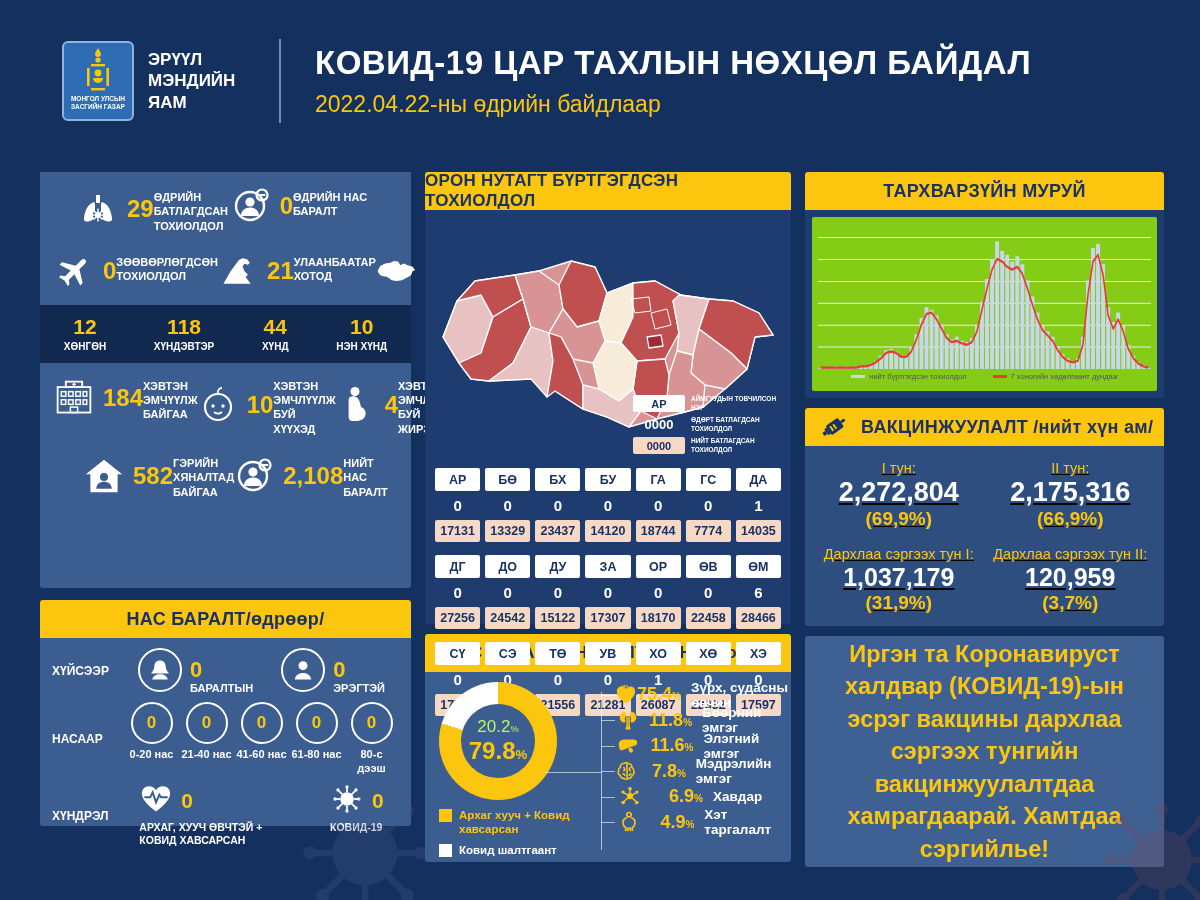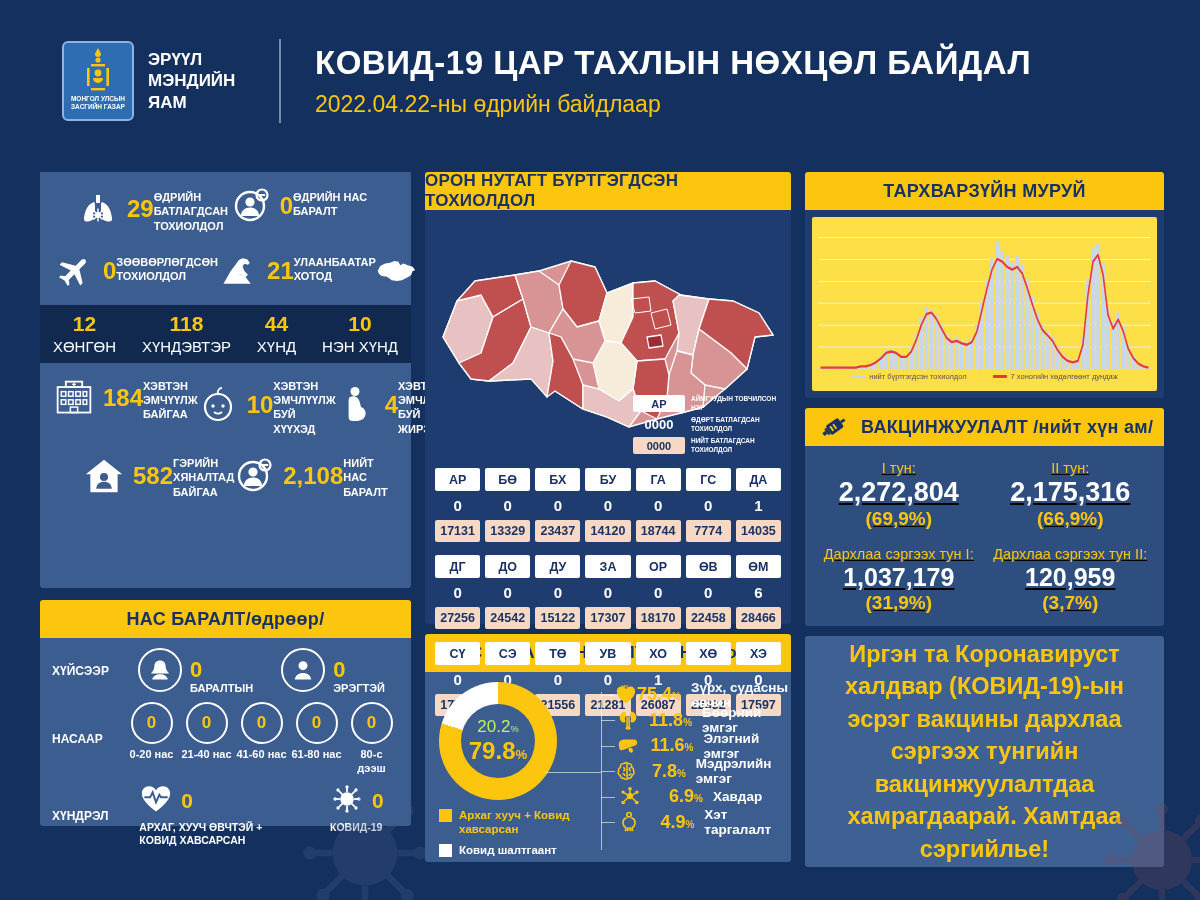--- a/index.html
+++ b/index.html
@@ -32,21 +32,21 @@
   .stat-row { display:flex; justify-content:space-around; align-items:flex-start; }
   .stat { display:flex; }
   .stat-top { display:flex; align-items:center; gap:9px; }
   .stat-top .ic { color:#fff; display:flex; }
   .stat-top .ic svg { width:40px; height:40px; }
   .stat-val { color:#fcc60e; font-weight:bold; font-size:24px; }
   .stat-lbl { color:#fff; font-weight:bold; font-size:11px; line-height:1.3; margin-top:4px; max-width:120px; }
   .sev { background:#12294f; margin:14px -14px 12px; height:58px; display:flex; align-items:center; justify-content:space-around; }
   .sev-i { text-align:center; }
   .sev-v { color:#fcc60e; font-weight:bold; font-size:21px; }
-  .sev-l { color:#fff; font-weight:normal; font-size:15px; margin-top:2px; }
+  .sev-l { color:#fff; font-weight:bold; font-size:10px; margin-top:2px; }
 
   
   .p-death { margin-top:12px; }
   .p-death .panel-b { height:188px; padding:10px 12px 0; }
   .dd-row { display:flex; align-items:center; margin-bottom:8px; }
   .dd-lbl { width:72px; color:#fff; font-weight:bold; font-size:12px; flex:0 0 72px; }
   .dd-items { flex:1; display:flex; justify-content:space-around; align-items:flex-start; }
   .gicon { width:44px; height:44px; border-radius:50%; border:2px solid #fff; display:flex; align-items:center; justify-content:center; color:#fff; }
   .gicon svg { width:26px; height:26px; }
   .dd-pair { display:flex; align-items:center; gap:8px; }
@@ -99,21 +99,21 @@
   .cause { display:flex; align-items:center; height:25.5px; position:relative; }
   .cause:before { content:""; position:absolute; left:-14px; top:50%; width:14px; height:1px; background:rgba(255,255,255,.6); }
   .cause .ic { width:30px; color:#fcc60e; display:flex; justify-content:center; }
   .cause .ic svg { width:22px; height:22px; }
   .cause .pct { width:58px; color:#fcc60e; font-weight:bold; font-size:18px; text-align:right; margin-right:10px; }
   .cause .pct small { font-size:10px; }
   .cause .lbl { color:#fff; font-weight:bold; font-size:13.5px; }
 
   
   .p-curve .panel-b { height:188px; background:#1e3c6f; padding:7px; }
-  .chart-box { background:#fde047; height:174px; border-radius:2px; padding:6px 6px 2px; }
+  .chart-box { background:#84cc16; height:174px; border-radius:2px; padding:6px 6px 2px; }
   .chart-box svg.curve { width:100%; height:146px; display:block; }
   .c-leg { display:flex; justify-content:center; gap:26px; margin-top:3px; }
   .c-leg-i { display:flex; align-items:center; gap:4px; color:#555; font-size:7.5px; }
   .c-leg-sw { width:14px; height:3px; }
 
   
   .p-vax { margin-top:10px; }
   .p-vax .panel-h { justify-content:flex-start; padding-left:14px; gap:12px; }
   .p-vax .panel-h svg { width:30px; height:26px; color:#1a3263; transform:rotate(-35deg); }
   .p-vax .panel-b { height:180px; background:#2e4e80; display:grid; grid-template-columns:1fr 1fr; padding:14px 8px 6px; row-gap:10px; }

